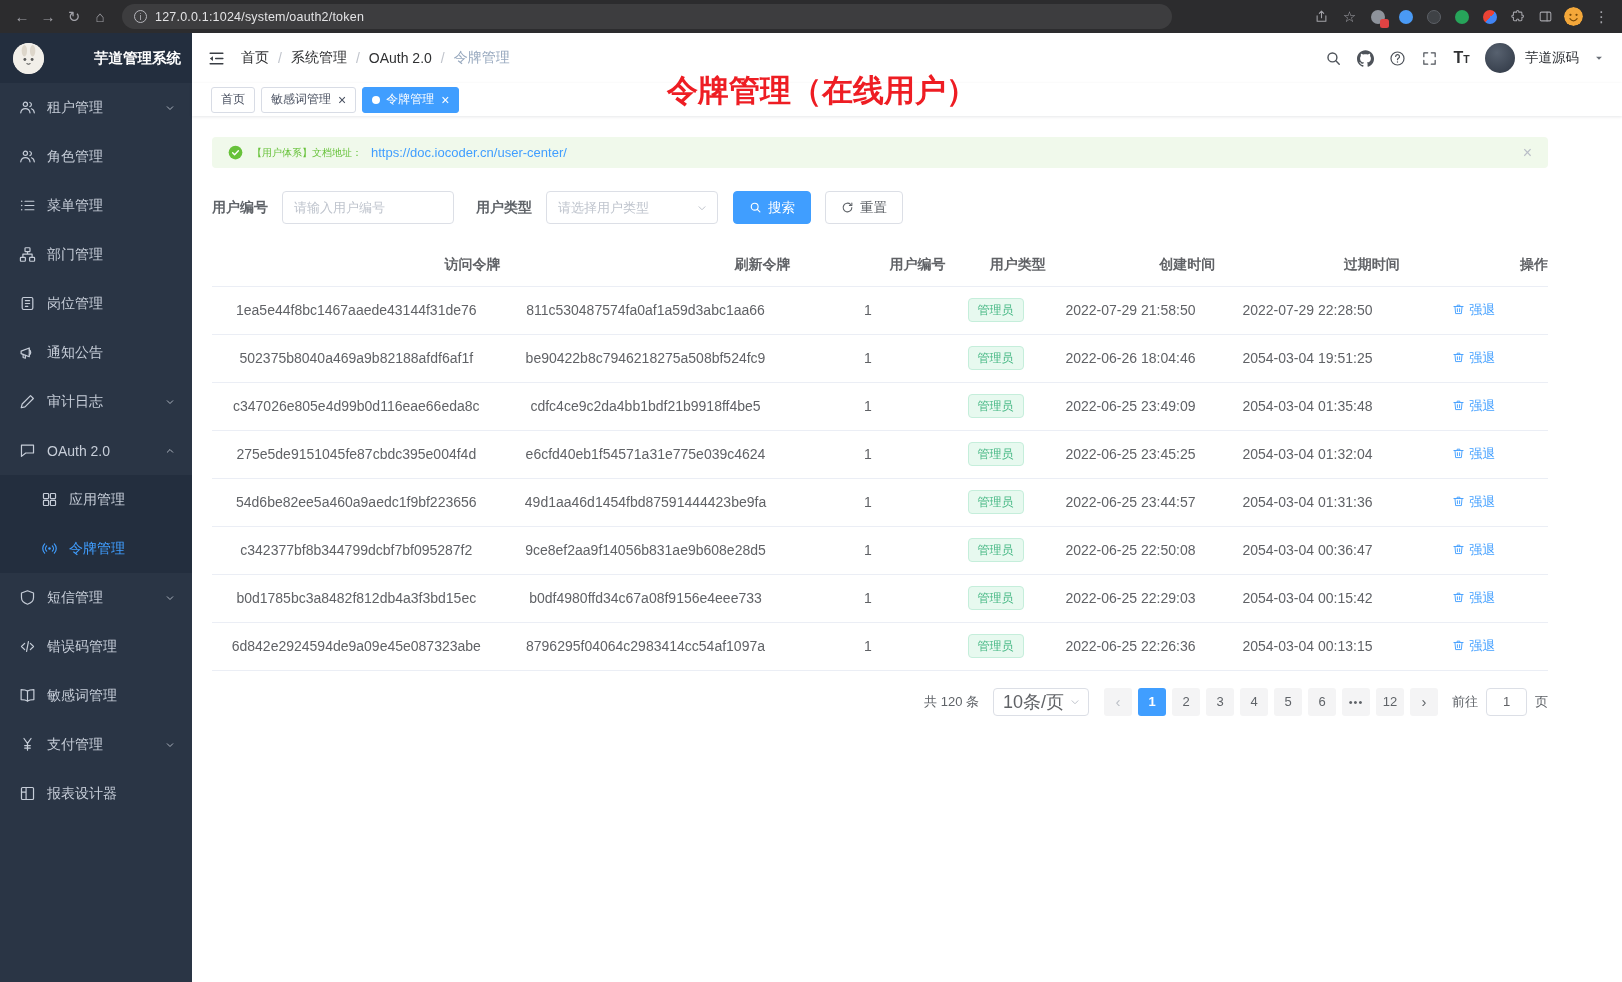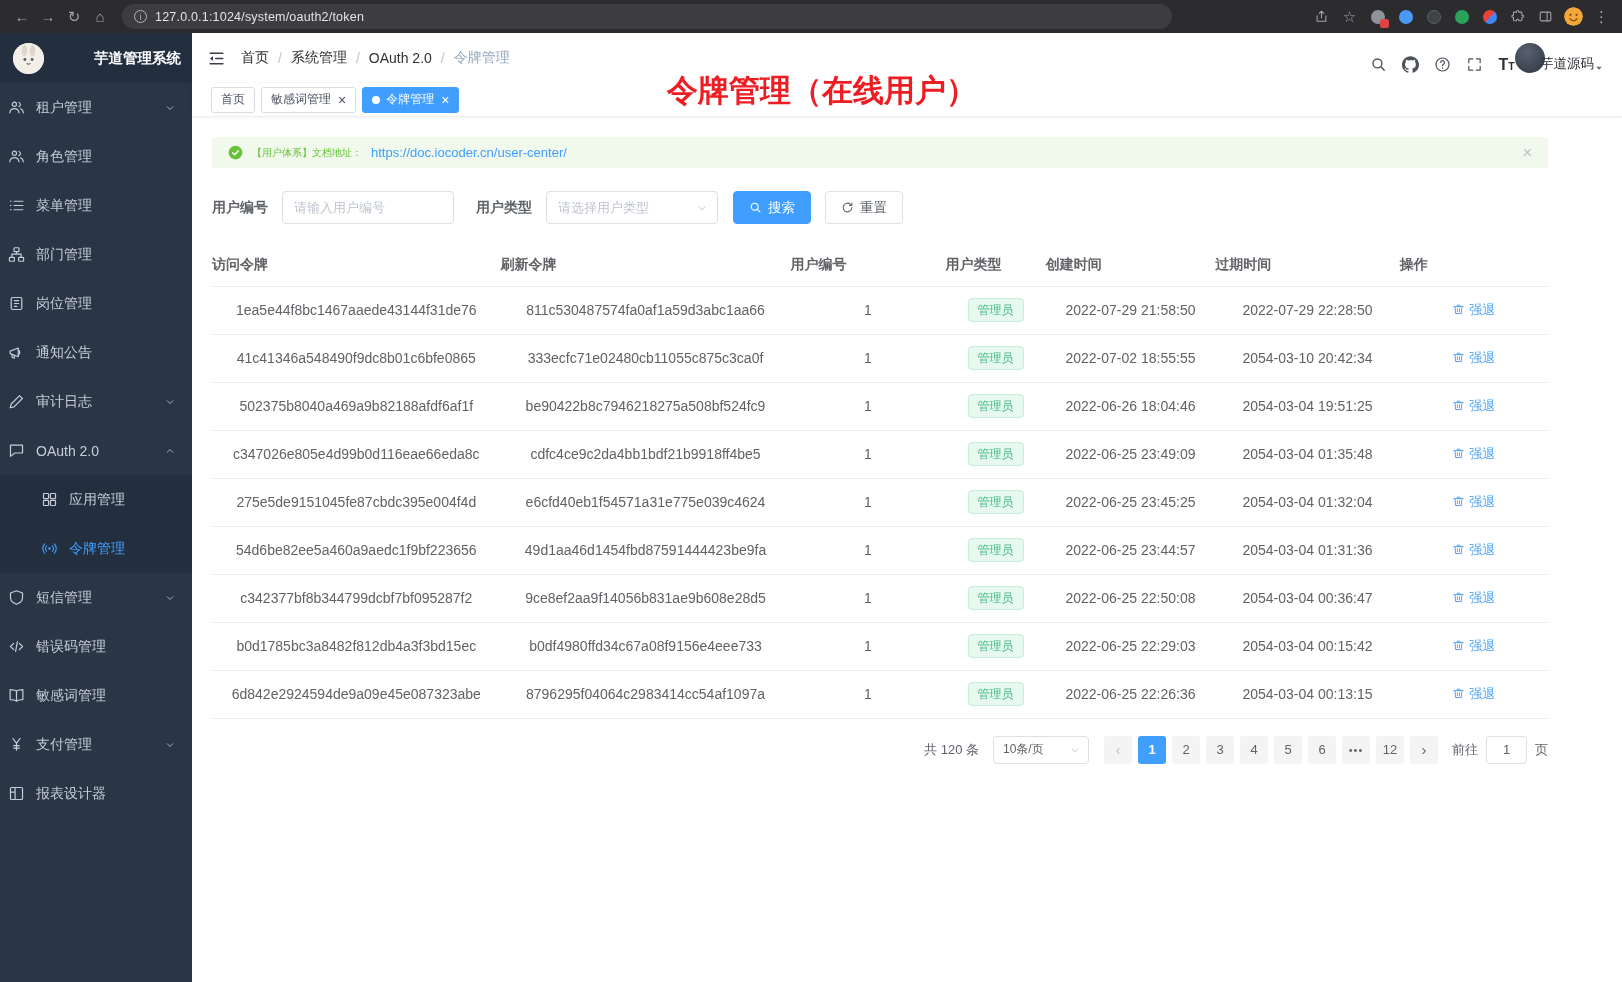--- a/index.html
+++ b/index.html
@@ -24,40 +24,40 @@
   .b-avatar svg { width:19px; height:19px; }
 
   
   .app { display:flex; height:949px; }
   .sidebar { width:192px; flex:0 0 192px; background:#2a3545; display:flex; flex-direction:column; overflow:hidden; }
   .logo { height:50px; display:flex; align-items:center; gap:10px; padding:0 13px; background:#232e3e; flex:0 0 50px; }
   .logo-img { width:31px; height:31px; border-radius:50%; overflow:hidden; flex:0 0 31px; background:#f2efe9; }
   .logo-img svg { width:31px; height:31px; }
   .logo-title { color:#fff; font-size:14.5px; font-weight:700; white-space:nowrap;margin-left:40px; }
   .menu { flex:1; }
-  .menu-item { height:49px; display:flex; align-items:center; padding:0 16px 0 8px; color:#c6cdd8; font-size:14px; cursor:pointer;justify-content:center; }
+  .menu-item { height:49px; display:flex; align-items:center; padding:0 16px 0 19px; color:#c6cdd8; font-size:14px; cursor:pointer;justify-content:center; }
   .mi-icon { width:17px; height:17px; margin-right:11px; flex:0 0 17px; }
   .mi-icon svg { width:17px; height:17px; }
   .mi-label { flex:1; white-space:nowrap; }
   .mi-chevron { width:12px; height:12px; opacity:.95; }
   .mi-chevron svg { width:12px; height:12px; }
   .menu-item.sub { padding-left:41px; background:#232e3e; }
   .menu-item.active { color:#409eff; }
 
   .main { flex:1; display:flex; flex-direction:column; position:relative; background:#fff; min-width:0; }
 
   
   .topbar { height:50px; flex:0 0 50px; display:flex; align-items:center; padding:0 18px 0 15px; }
   .fold-ico { width:19px; height:19px; color:#3a3f45; margin-right:15px; cursor:pointer; }
   .fold-ico svg { width:19px; height:19px; }
   .breadcrumb { display:flex; align-items:center; gap:9px; font-size:14px; }
   .bc-item { color:#303133; cursor:pointer; white-space:nowrap; }
   .bc-item.last { color:#97a8be; cursor:default; }
   .bc-sep { color:#c0c4cc; }
-  .top-right { margin-left:auto; display:flex; align-items:flex-end; }
+  .top-right { margin-left:auto; display:flex; align-items:center; gap:15px; }
   .h-ico { width:17px; height:17px; color:#4e535a; cursor:pointer; display:flex; align-items:center; justify-content:center; }
   .h-ico svg { width:17px; height:17px; }
   .tt { font-weight:700; color:#303133; font-size:16px; line-height:1; }
   .tt .small { font-size:10.5px; }
   .avatar { width:30px; height:30px; border-radius:50%; background:radial-gradient(circle at 40% 32%, #57616f, #2e3643); cursor:pointer; }
   .user-name { font-size:13.5px; color:#2d3035; margin-left:-5px; cursor:pointer; }
   .caret-ico { width:10px; height:10px; color:#6a6f77; }
   .caret-ico svg { width:10px; height:10px; }
 
   
@@ -84,30 +84,30 @@
   .f-select { width:172px; height:33px; border:1px solid #dcdfe6; border-radius:4px; display:flex; align-items:center; padding:0 9px 0 11px; margin-right:15px; cursor:pointer; background:#fff; }
   .f-select-text { flex:1; font-size:13px; color:#bfc4cd; }
   .f-caret { width:12px; height:12px; color:#c0c4cc; }
   .f-caret svg { width:12px; height:12px; }
   .btn { height:33px; border-radius:4px; border:1px solid #dcdfe6; background:#fff; color:#5f6368; font-size:13.5px; font-family:inherit; display:inline-flex; align-items:center; gap:6px; padding:0 15px; cursor:pointer; }
   .btn .b-svg { width:13px; height:13px; }
   .btn .b-svg svg { width:13px; height:13px; }
   .btn.primary { background:#409eff; border-color:#409eff; color:#fff; margin-right:14px; }
 
   .data-table { width:100%; border-collapse:collapse; table-layout:fixed; }
-  .data-table th { height:41px; font-size:14px; font-weight:700; color:#606266; text-align:left; border-bottom:1px solid #ebeef5; background:#fff; white-space:nowrap; }
+  .data-table th { height:41px; font-size:14px; font-weight:700; color:#606266; text-align:right; border-bottom:1px solid #ebeef5; background:#fff; white-space:nowrap; }
   .data-table td { height:48px; font-size:14px; color:#606266; text-align:center; border-bottom:1px solid #ebeef5; overflow:hidden; white-space:nowrap; }
   .tag-success { display:inline-block; height:24px; line-height:22px; border:1px solid #c5eedb; background:#e7f9ef; color:#47b885; border-radius:4px; padding:0 9px; font-size:12px; }
   .force-btn { color:#409eff; font-size:13px; display:inline-flex; align-items:center; gap:4px; cursor:pointer; }
   .force-btn svg { width:13px; height:13px; }
 
   .pagination { display:flex; align-items:center; justify-content:flex-end; margin-top:17px; font-size:13px; color:#5f6368; }
   .pg-total { margin-right:14px; white-space:nowrap; }
   .pg-size { width:96px; height:28px; border:1px solid #dcdfe6; border-radius:4px; display:flex; align-items:center; padding:0 7px 0 9px; margin-right:12px; cursor:pointer; background:#fff; }
-  .pg-size-text { flex:1; font-size:12px; color:#606266; }
+  .pg-size-text { flex:1; font-size:18px; color:#606266; }
   .pg-btn { min-width:28px; height:28px; margin:0 3px; border:none; border-radius:3px; background:#f4f4f5; color:#5f6368; font-size:13px; font-family:inherit; cursor:pointer; }
   .pg-btn.active { background:#409eff; color:#fff; font-weight:600; }
   .pg-btn.prev { color:#bcc0c7; font-size:15px; }
   .pg-btn.next { font-size:15px; }
   .pg-btn.more { letter-spacing:1px; font-size:11px; }
   .pg-goto-label { margin:0 8px 0 11px; white-space:nowrap; }
   .goto-input { width:41px; height:28px; border:1px solid #dcdfe6; border-radius:4px; text-align:center; font-size:13px; color:#606266; outline:none; font-family:inherit; }
   .pg-unit { margin-left:8px; }
 
   .annotation { position:absolute; top:70px; left:667px; font-size:31px; font-weight:800; color:#ee1d23; z-index:30; white-space:nowrap; }
@@ -521,33 +521,20 @@
               <td><span class="tag-success">管理员</span></td>
               <td>2022-07-29 21:58:50</td>
               <td>2022-07-29 22:28:50</td>
               <td><span class="force-btn"><span>
                     <svg viewBox="0 0 24 24" fill="none" stroke="currentColor" stroke-width="1.7" stroke-linecap="round" stroke-linejoin="round">
                       <path d="M3.5 6.5h17M9.5 6.5V4h5v2.5M5.5 6.5l1.2 13h10.6l1.2-13M10 10.5v5.5M14 10.5v5.5"></path>
                     </svg>
                   </span>强退</span></td>
             </tr>
             <tr>
-              <td>41c41346a548490f9dc8b01c6bfe0865</td>
-              <td>333ecfc71e02480cb11055c875c3ca0f</td>
-              <td>1</td>
-              <td><span class="tag-success">管理员</span></td>
-              <td>2022-07-02 18:55:55</td>
-              <td>2054-03-10 20:42:34</td>
-              <td><span class="force-btn"><span>
-                    <svg viewBox="0 0 24 24" fill="none" stroke="currentColor" stroke-width="1.7" stroke-linecap="round" stroke-linejoin="round">
-                      <path d="M3.5 6.5h17M9.5 6.5V4h5v2.5M5.5 6.5l1.2 13h10.6l1.2-13M10 10.5v5.5M14 10.5v5.5"></path>
-                    </svg>
-                  </span>强退</span></td>
-            </tr>
-            <tr>
               <td>502375b8040a469a9b82188afdf6af1f</td>
               <td>be90422b8c7946218275a508bf524fc9</td>
               <td>1</td>
               <td><span class="tag-success">管理员</span></td>
               <td>2022-06-26 18:04:46</td>
               <td>2054-03-04 19:51:25</td>
               <td><span class="force-btn"><span>
                     <svg viewBox="0 0 24 24" fill="none" stroke="currentColor" stroke-width="1.7" stroke-linecap="round" stroke-linejoin="round">
                       <path d="M3.5 6.5h17M9.5 6.5V4h5v2.5M5.5 6.5l1.2 13h10.6l1.2-13M10 10.5v5.5M14 10.5v5.5"></path>
                     </svg>

